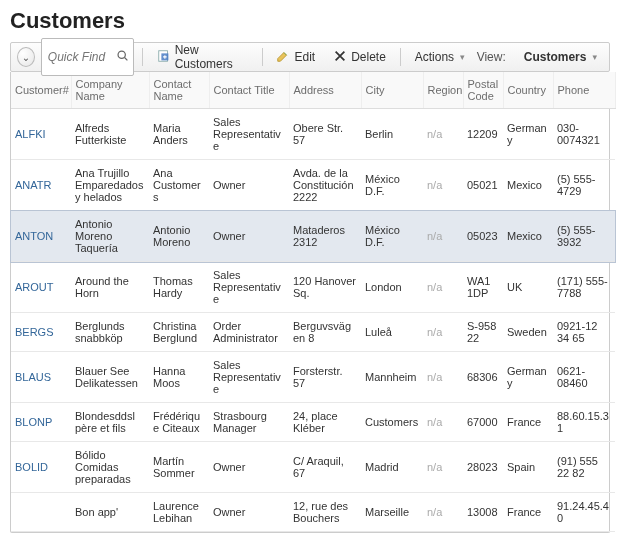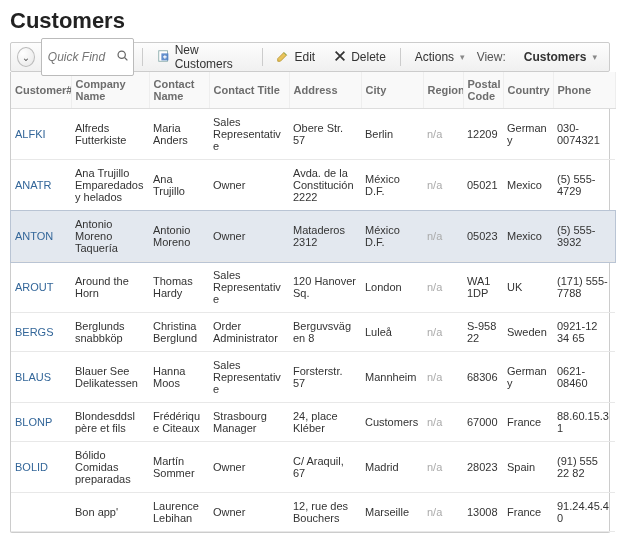--- a/index.html
+++ b/index.html
@@ -56,21 +56,21 @@
   }
   .quickfind .mag { cursor: pointer; color: #666; }
 
   .view-block { margin-left: auto; display: flex; align-items: center; gap: 12px; font-size: 12px; }
   .view-block .lbl { color: #555; }
   .view-block .val { font-weight: 600; }
 
   .grid { border: 1px solid #ccc; border-top: none; border-radius: 0 0 2px 2px; }
   table { width: 100%; border-collapse: collapse; table-layout: fixed; }
   thead th {
-    text-align: left; font-weight: 700; color: #6d6d6d; font-size: 11px;
+    text-align: left; font-weight: 400; color: #6d6d6d; font-size: 11px;
     padding: 6px 4px; border-bottom: 1px solid #ddd; border-right: 1px solid #eee;
     vertical-align: middle;
     background: #f9f9f9; cursor: pointer;
     overflow: hidden;
   }
   tbody td {
     padding: 7px 4px; font-size: 11px; color: #333;
     border-bottom: 1px solid #e8e8e8;
     vertical-align: middle;
     word-wrap: break-word;
@@ -190,21 +190,21 @@
             <td>Obere Str. 57</td>
             <td>Berlin</td>
             <td class="na">n/a</td>
             <td>12209</td>
             <td>Germany</td>
             <td>030-0074321</td>
           </tr>
           <tr>
             <td class="id"><a href="#">ANATR</a></td>
             <td>Ana Trujillo Emparedados y helados</td>
-            <td>Ana Trujillo</td>
+            <td>Ana Customers</td>
             <td>Owner</td>
             <td>Avda. de la Constitución 2222</td>
             <td>México D.F.</td>
             <td class="na">n/a</td>
             <td>05021</td>
             <td>Mexico</td>
             <td>(5) 555-4729</td>
           </tr>
           <tr class="selected">
             <td class="id"><a href="#">ANTON</a></td>

